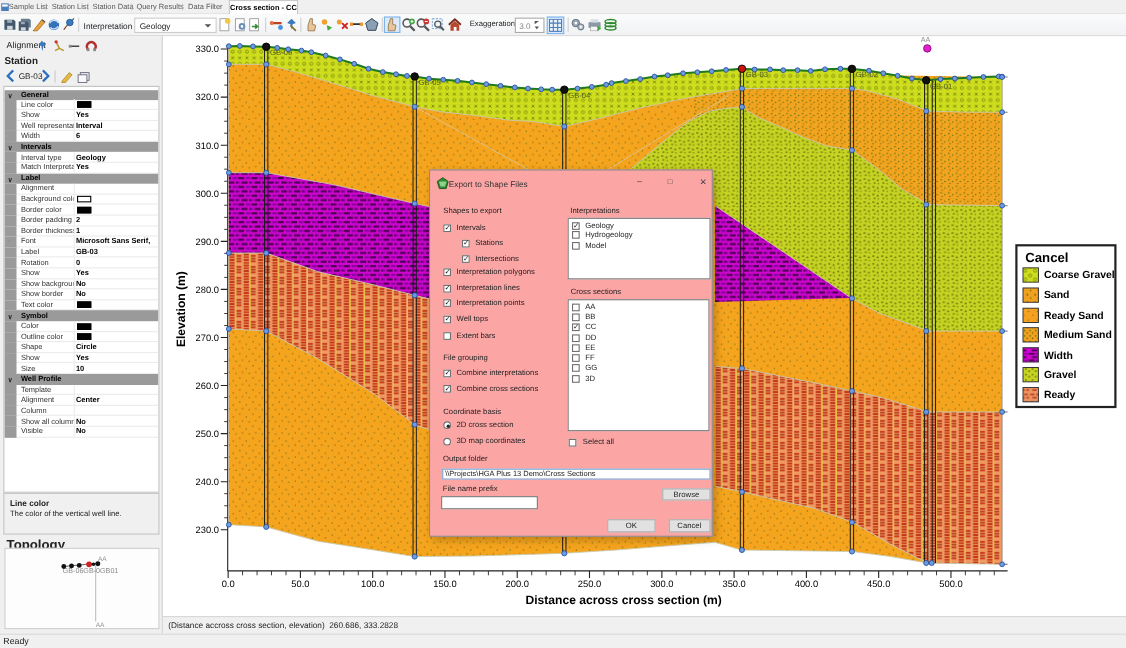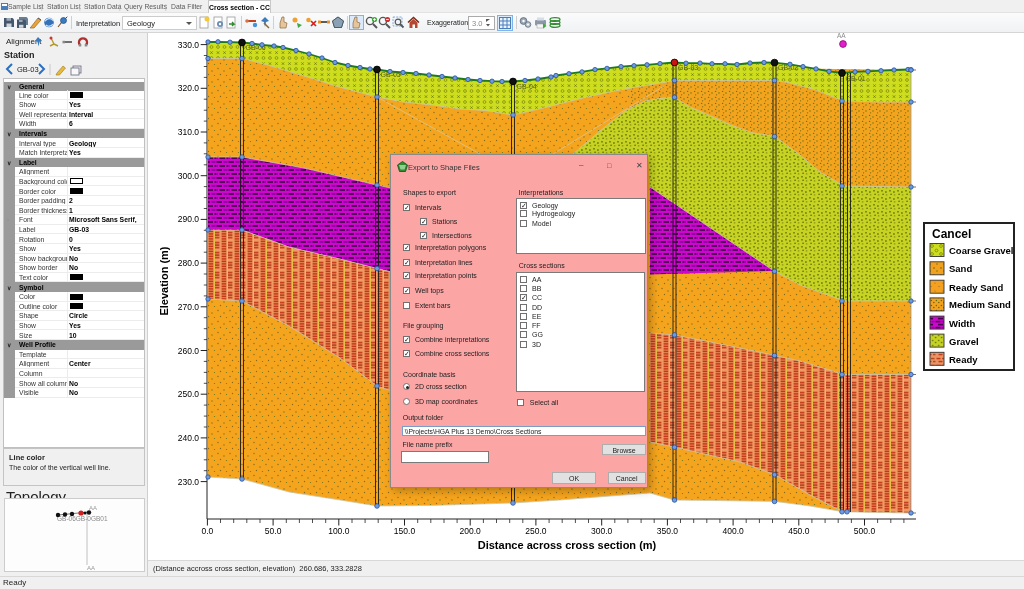--- a/index.html
+++ b/index.html
@@ -415,21 +415,21 @@
         <span class="gut"></span>
         <span class="vdiv"></span>
         <span class="nm">Visible</span>
         <span class="vl">No</span>
       </div>
 </div>
 <div id="desc" style="top:415px">
       <div style="position:absolute;left:5px;top:4px;font-weight:bold;font-size:7.5px">Line color</div>
       <div style="position:absolute;left:5px;top:15px;font-size:7px">The color of the vertical well line.</div>
     </div>
-<span class="hdr" style="left:6px;top:455px;font-size:15px;font-weight:normal">Topology</span>
+<span class="hdr" style="left:6px;top:455px;font-size:12px;font-weight:bold">Topology</span>
 <div id="topo" style="top:465px"><svg width="139" height="72">
         <line x1="82" y1="12" x2="82" y2="66" stroke="#b0b0b0" stroke-width="0.8"></line>
         <text x="84" y="11" font-size="6" fill="#999">AA</text>
         <text x="82" y="71" font-size="6" fill="#999">AA</text>
         <line x1="53" y1="16" x2="84" y2="13" stroke="#555" stroke-width="0.8"></line>
         <text x="52" y="22" font-size="6.5" fill="#8a8a8a">GB-06​GB​-0​GB​01</text>
         <circle cx="53" cy="16" r="2.2" fill="#111"></circle>
         <circle cx="60" cy="15.5" r="2.2" fill="#111"></circle>
         <circle cx="67" cy="15" r="2.2" fill="#111"></circle>
         <circle cx="76" cy="14" r="2.6" fill="#cc2222"></circle>

